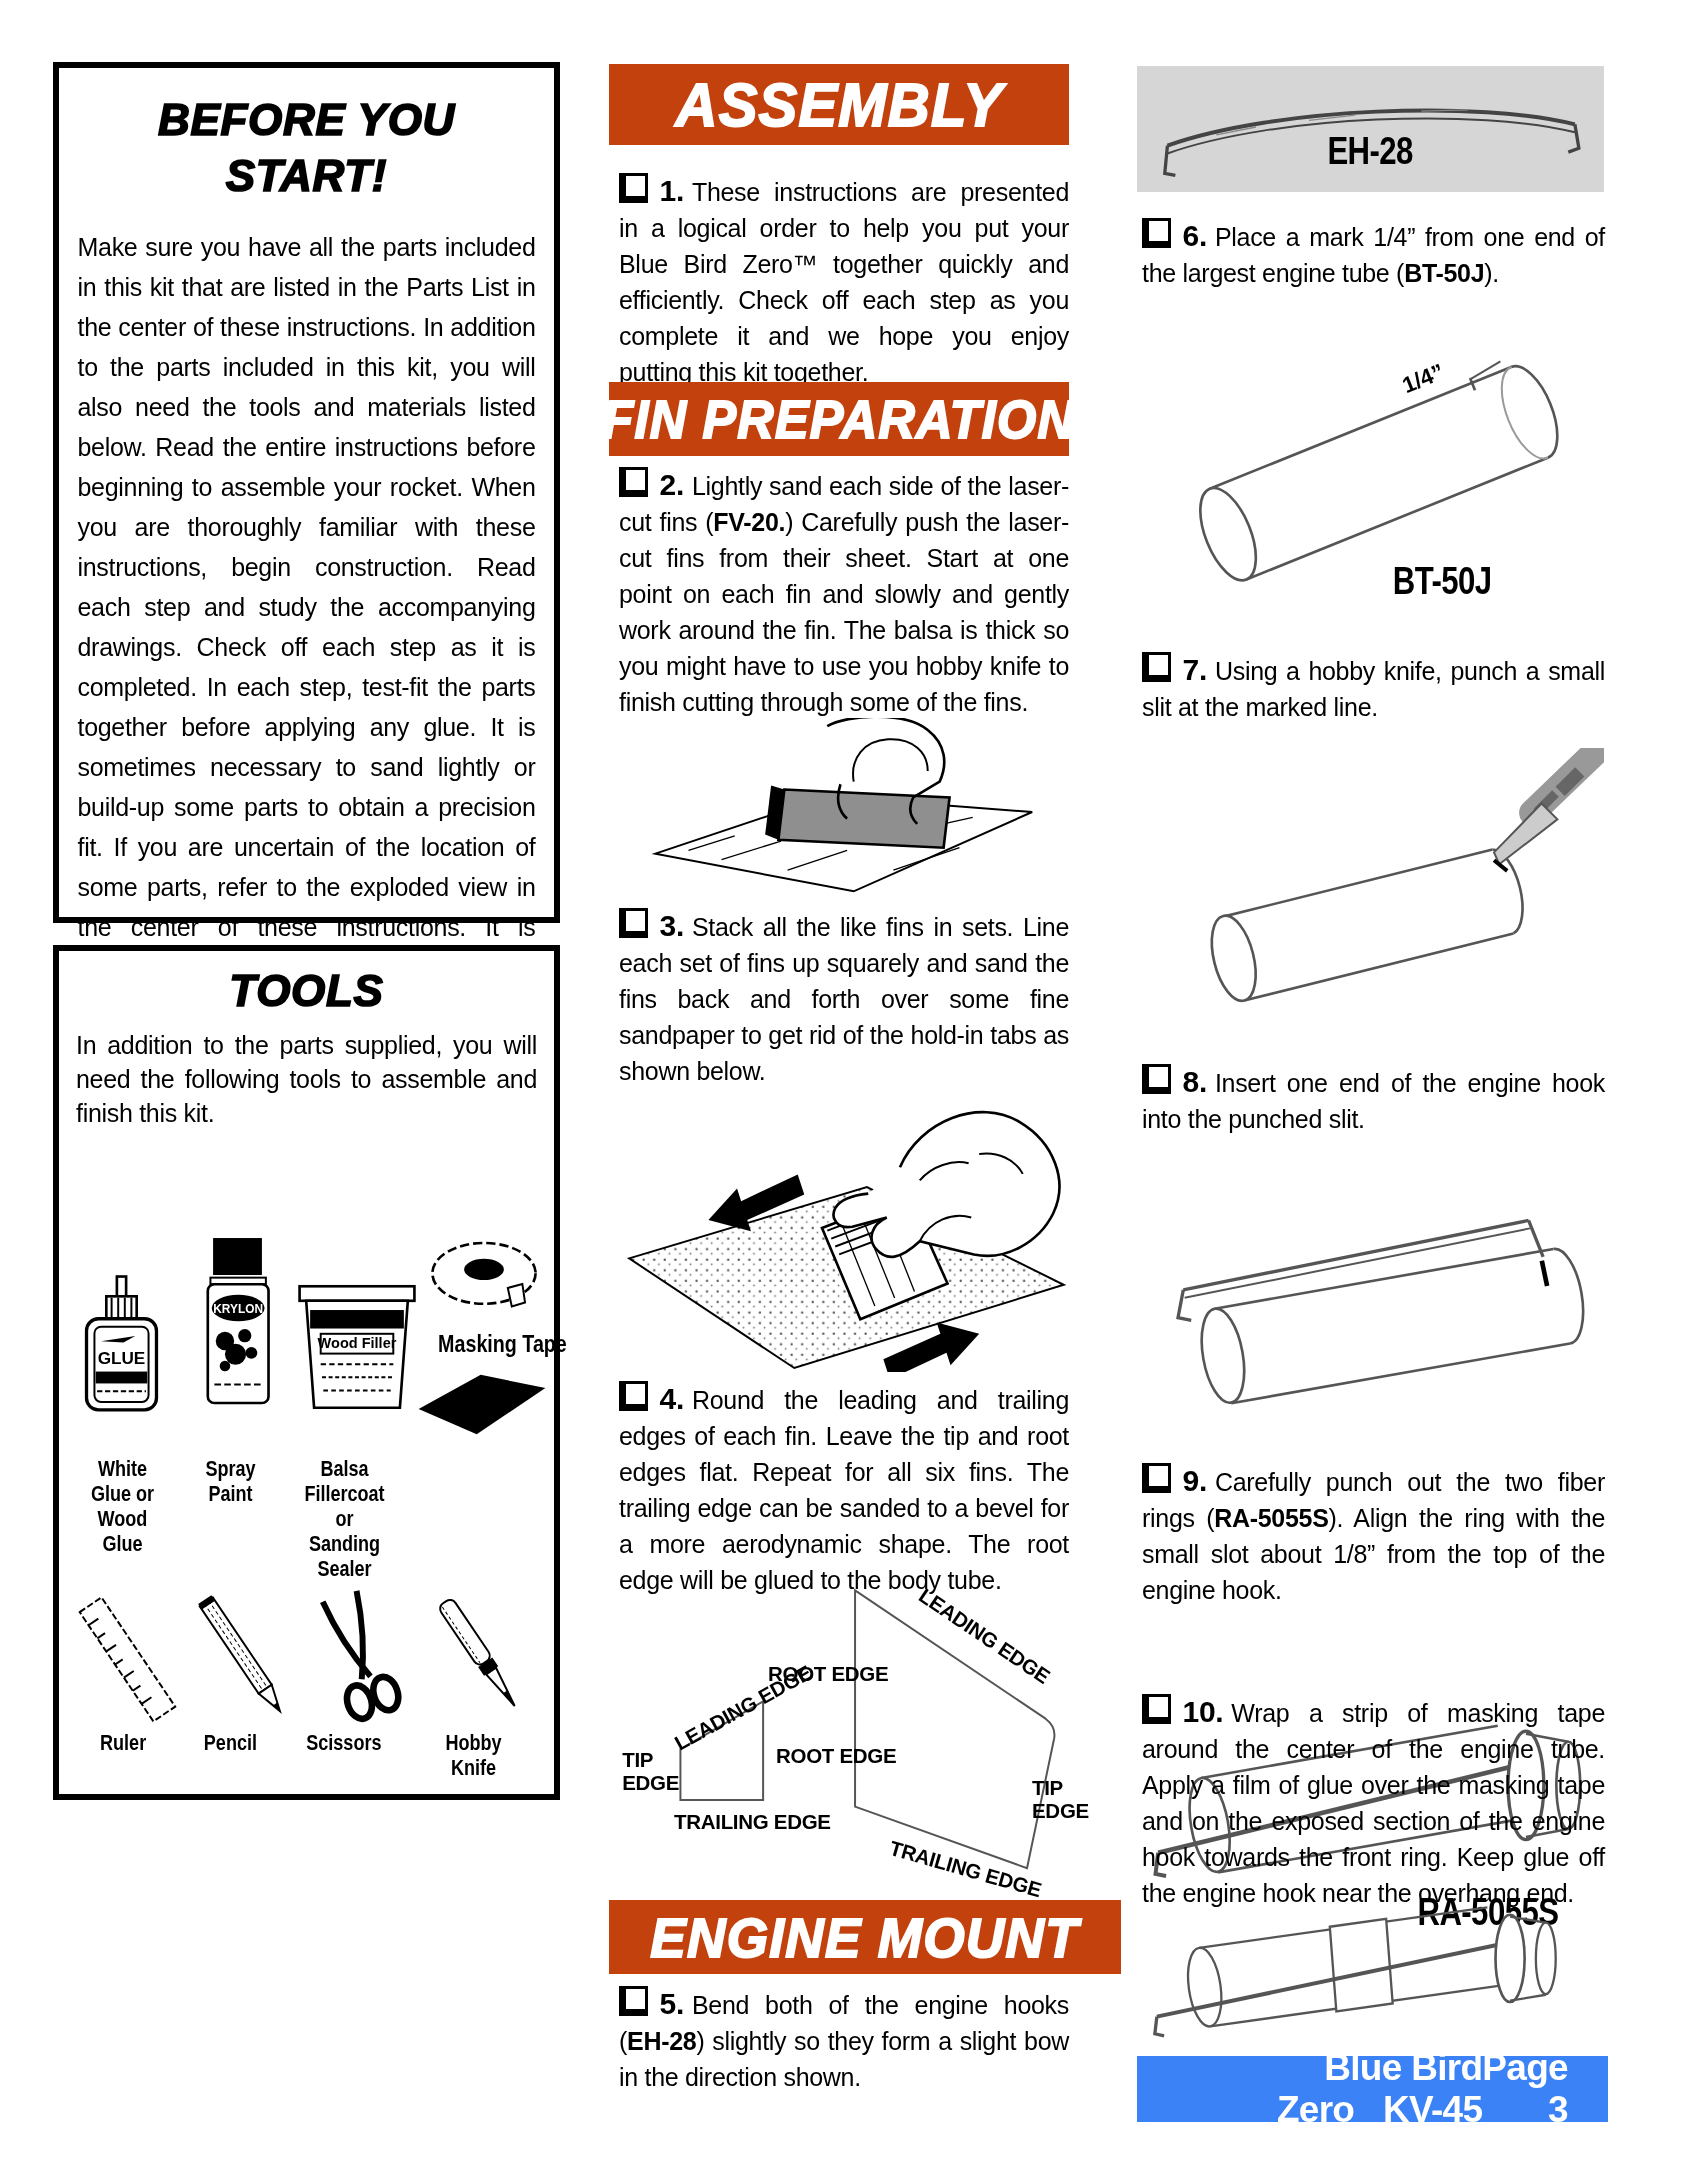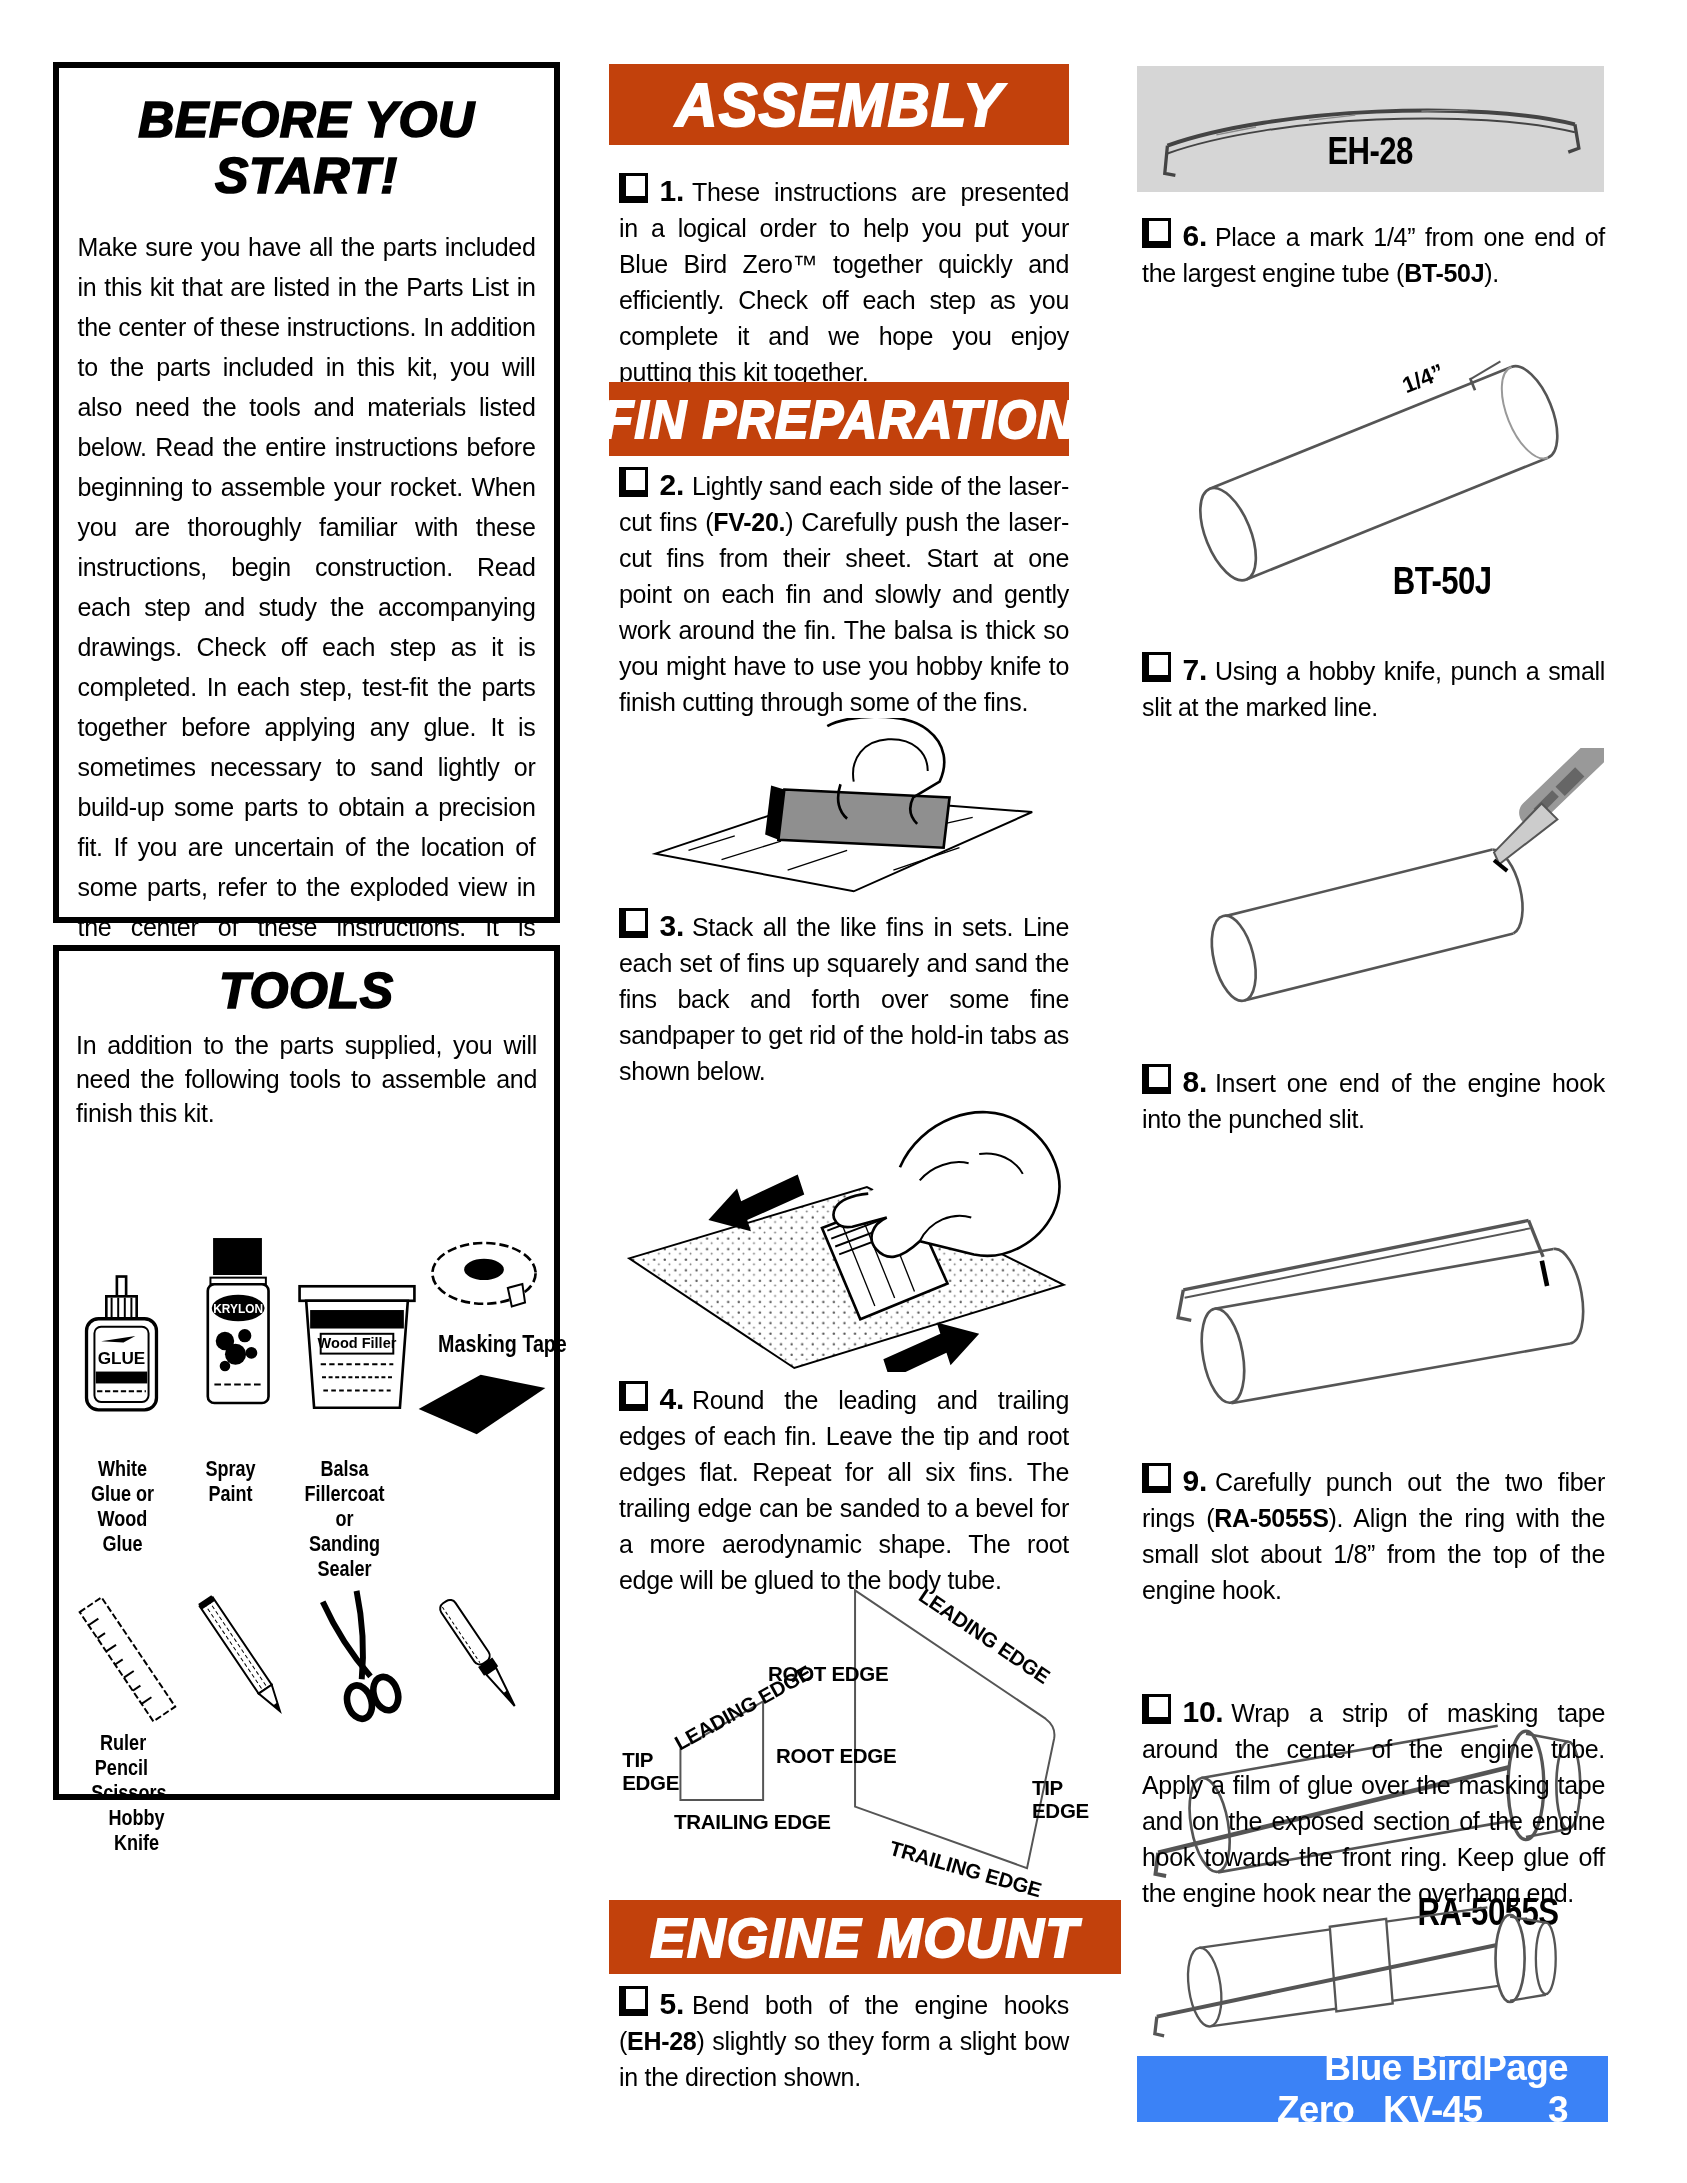--- a/index.html
+++ b/index.html
@@ -1,19 +1,19 @@
 <!DOCTYPE html>
 <html style="font-size:10.6px"><head>
 <meta charset="utf-8">
 <style>
   html,body{margin:0;padding:0;background:#fff;}
   body{width:1687px;height:2183px;position:relative;font-family:"Liberation Sans",sans-serif;color:#000;}
   .abs{position:absolute;}
   .box{position:absolute;border:6px solid #000;background:#fff;}
-  .boxtitle{font-weight:bold;font-style:italic;text-align:center;font-size:50px;line-height:56px;letter-spacing:0.7px;-webkit-text-stroke:1.7px #000;}
+  .boxtitle{font-weight:bold;font-style:italic;text-align:center;font-size:44px;line-height:56px;letter-spacing:0.7px;-webkit-text-stroke:1.7px #000;}
   .banner{position:absolute;background:#c2410c;color:#fff;display:flex;align-items:center;justify-content:center;}
   .banner .bt{display:inline-block;font-weight:bold;font-style:italic;font-size:61px;letter-spacing:1.3px;-webkit-text-stroke:2px #fff;transform:scaleX(0.95);white-space:nowrap;}
   .para{text-align:justify;font-size:25px;line-height:40px;letter-spacing:-0.3px;}
   .step{position:absolute;text-align:justify;font-size:25px;line-height:36px;letter-spacing:-0.3px;}
   .chk{display:inline-block;width:18.5px;height:20px;border:3.3px solid #000;border-left-width:7.3px;border-bottom-width:7.3px;margin-right:12px;vertical-align:-2px;background:#fff;}
   .num{font-weight:bold;font-size:30px;margin-right:8px;}
   .b{font-weight:bold;}
   .cond{display:inline-block;transform:scaleX(0.82);transform-origin:center;white-space:nowrap;}
   .toollabel{font-weight:bold;font-size:22px;line-height:25px;text-align:center;}
   .partlabel{position:absolute;font-weight:bold;font-size:38px;letter-spacing:-0.7px;}
@@ -129,21 +129,21 @@
       <g transform="rotate(-34 85 110)">
         <rect x="72" y="6" width="26" height="110" rx="10" fill="#fff" stroke="#000" stroke-width="3"></rect>
         <line x1="78" y1="10" x2="78" y2="112" stroke="#000" stroke-width="1.5" stroke-dasharray="5 4"></line>
         <rect x="72" y="116" width="26" height="16" fill="#000"></rect>
         <polygon points="76,132 94,132 85,196" fill="#fff" stroke="#000" stroke-width="3"></polygon>
         <polygon points="82,170 88,170 85,196" fill="#000"></polygon>
       </g>
     </svg>
   </div>
 
-  <div class="abs" style="left:9.3px;top:779px;width:474px;display:flex;flex-direction:column;">
+  <div class="abs" style="left:9.3px;top:779px;width:474px;display:flex;">
     <div style="width:109px;" class="toollabel"><span class="cond">Ruler</span></div>
     <div style="width:106px;" class="toollabel"><span class="cond">Pencil</span></div>
     <div style="width:122px;" class="toollabel"><span class="cond">Scissors</span></div>
     <div style="width:136px;" class="toollabel"><span class="cond" style="white-space:normal;width:73px;">Hobby Knife</span></div>
   </div>
 </div>
 
 <div class="banner" style="left:609px;top:64px;width:460px;height:81px;">
   <span class="bt">ASSEMBLY</span>
 </div>

